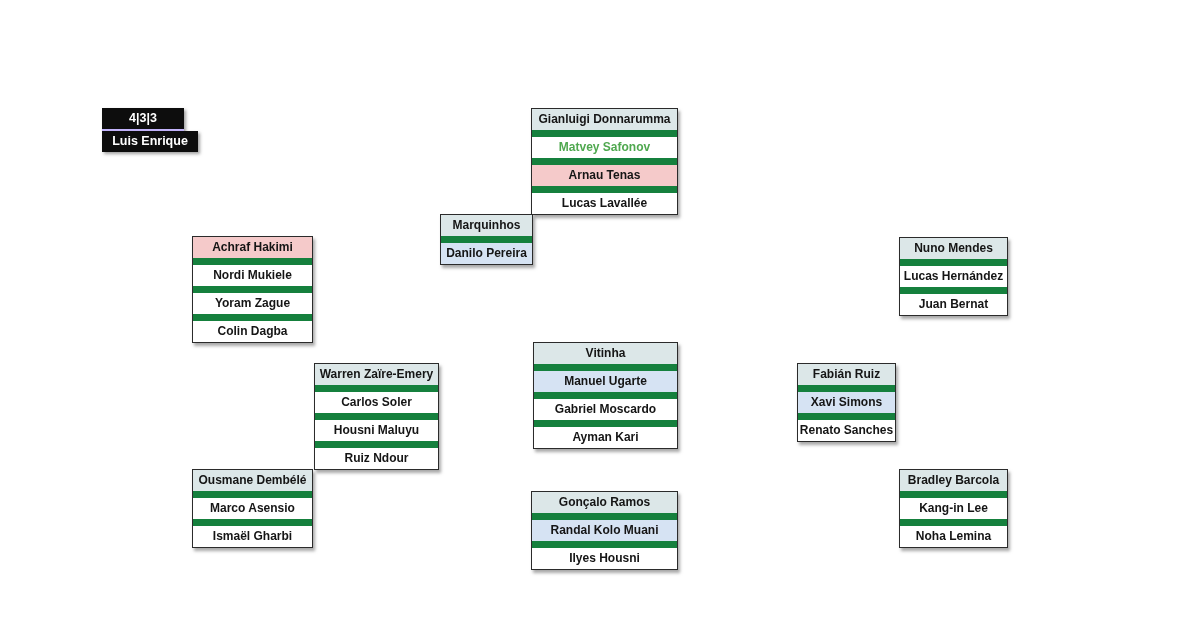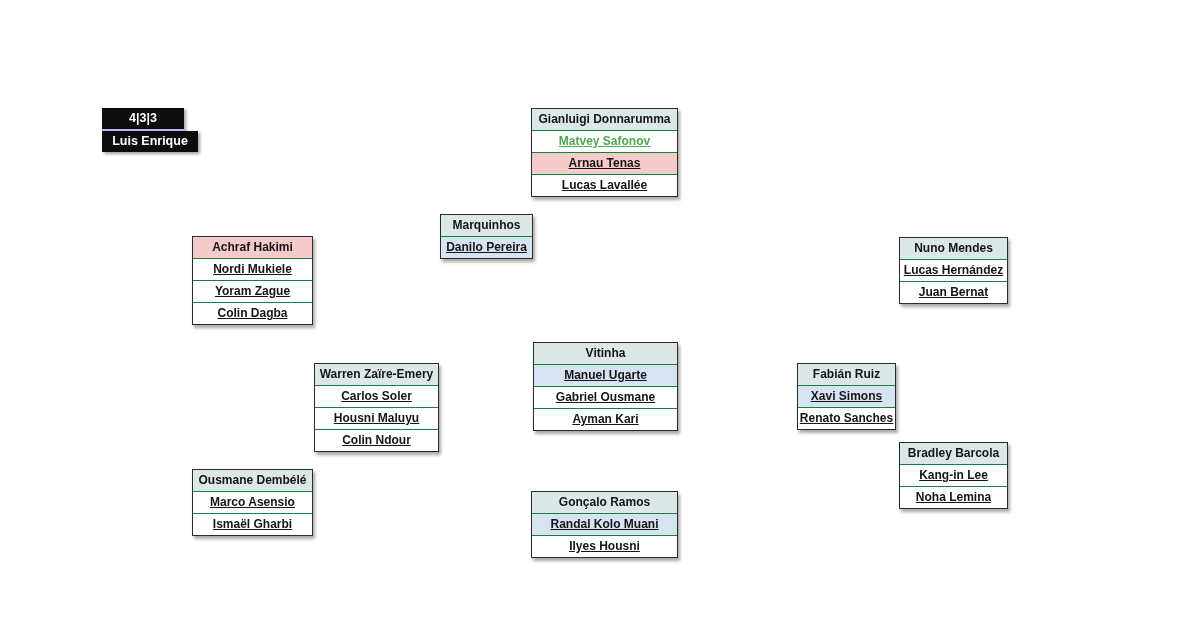--- a/index.html
+++ b/index.html
@@ -33,37 +33,37 @@
     box-shadow:2px 3px 3px rgba(110,110,110,.6);
   }
   .row{
     height:21px;line-height:21px;
     text-align:center;
     font-weight:bold;
     font-size:12px;
     color:#151515;
     white-space:nowrap;
   }
-  .row + .row{border-top:1px solid #15803d;text-decoration:underline;}
+  .row + .row{border-top:7px solid #15803d;}
   .bg-header{background:#dce7e8;}
   .bg-blue{background:#d6e3f3;}
   .bg-pink{background:#f5caca;}
   .bg-white{background:#ffffff;}
   .text-green{color:#4fa84f;}
   #box-gk  {left:531px;top:108px;width:147px;}
   #box-rb  {left:192px;top:236px;width:121px;}
   #box-cb1 {left:440px;top:214px;width:93px;}
   #box-cb2 {left:678px;top:215px;width:119px;}
   #box-lb  {left:899px;top:237px;width:109px;}
   #box-mid1{left:314px;top:363px;width:125px;}
   #box-mid2{left:533px;top:342px;width:145px;}
   #box-mid3{left:797px;top:363px;width:99px;}
   #box-fwd1{left:192px;top:469px;width:121px;}
   #box-fwd2{left:531px;top:491px;width:147px;}
-  #box-fwd3{left:899px;top:442px;width:109px;}
+  #box-fwd3{left:899px;top:469px;width:109px;}
 </style>
 </head>
 <body>
 
 <div class="canvas">
 
   <div class="mgr-row" id="mgr-formation">4|3|3</div>
   <div class="mgr-row" id="mgr-name">Luis Enrique</div>
 
   <div class="box" id="box-gk">
@@ -89,27 +89,27 @@
   <div class="box" id="box-lb">
     <div class="row bg-header">Nuno Mendes</div>
     <div class="row bg-white">Lucas Hernández</div>
     <div class="row bg-white">Juan Bernat</div>
   </div>
 
   <div class="box" id="box-mid1">
     <div class="row bg-header">Warren Zaïre-Emery</div>
     <div class="row bg-white">Carlos Soler</div>
     <div class="row bg-white">Housni Maluyu</div>
-    <div class="row bg-white">Colin Ndour</div>
+    <div class="row bg-white">Ruiz Ndour</div>
   </div>
 
   <div class="box" id="box-mid2">
     <div class="row bg-header">Vitinha</div>
     <div class="row bg-blue">Manuel Ugarte</div>
-    <div class="row bg-white">Gabriel Ousmane</div>
+    <div class="row bg-white">Gabriel Moscardo</div>
     <div class="row bg-white">Ayman Kari</div>
   </div>
 
   <div class="box" id="box-mid3">
     <div class="row bg-header">Fabián Ruiz</div>
     <div class="row bg-blue">Xavi Simons</div>
     <div class="row bg-white">Renato Sanches</div>
   </div>
 
   <div class="box" id="box-fwd1">

